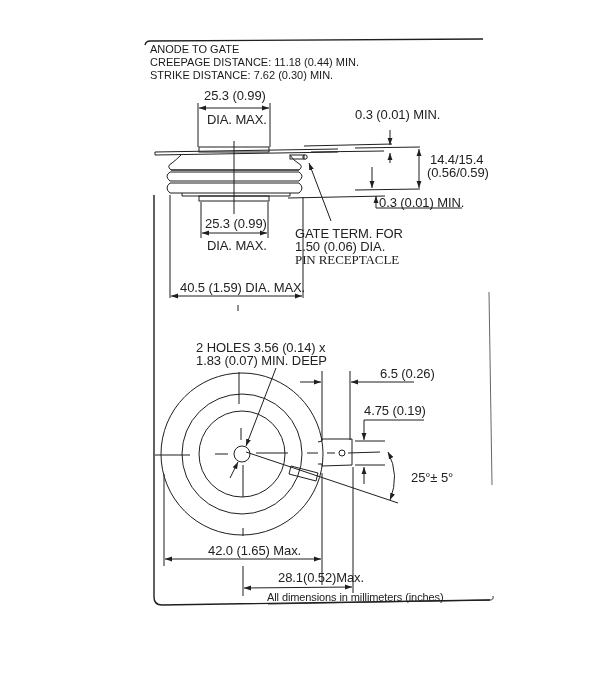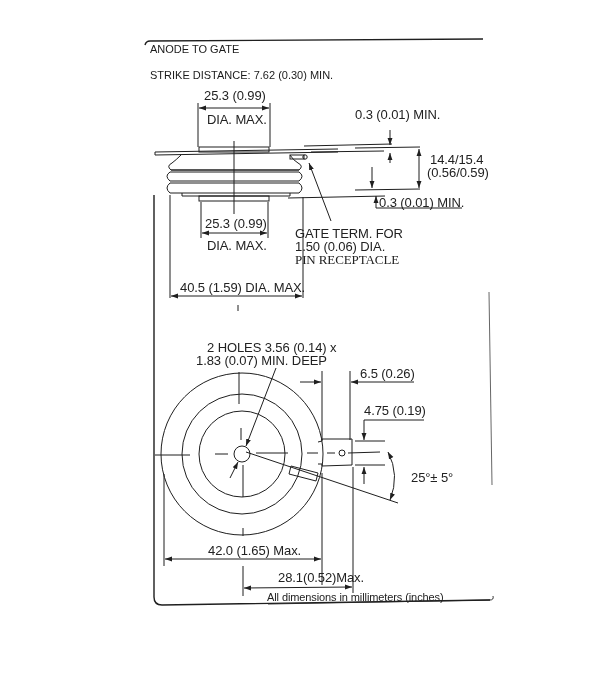--- a/index.html
+++ b/index.html
@@ -126,40 +126,41 @@
       <line x1="243" y1="566" x2="243" y2="596"></line>
       <line x1="353" y1="467" x2="353" y2="593"></line>
       <line x1="244" y1="588" x2="352" y2="587" marker-start="url(#arr)" marker-end="url(#arr)"></line>
 
       <path d="M268 604 L490 600 Q494 600 493 596" stroke-width="0.9"></path>
     </g>
   </svg>
 
   
   <div class="note" style="left:150px;top:43px;">ANODE TO GATE</div>
+  <div class="note" style="left:150px;top:56px;">CREEPAGE DISTANCE: 11.18 (0.44) MIN.</div>
   <div class="note" style="left:150px;top:69px;">STRIKE DISTANCE: 7.62 (0.30) MIN.</div>
 
   
   <div class="lbl" style="left:204px;top:90px;">25.3 (0.99)</div>
   <div class="lbl" style="left:207px;top:114px;">DIA. MAX.</div>
   <div class="lbl" style="left:355px;top:109px;">0.3 (0.01) MIN.</div>
   <div class="lbl" style="left:430px;top:154px;">14.4/15.4</div>
   <div class="lbl" style="left:427px;top:167px;">(0.56/0.59)</div>
   <div class="lbl" style="left:379px;top:197px;">0.3 (0.01) MIN.</div>
   <div class="lbl" style="left:205px;top:218px;">25.3 (0.99)</div>
   <div class="lbl" style="left:207px;top:240px;">DIA. MAX.</div>
   <div class="lbl" style="left:295px;top:228px;">GATE TERM. FOR</div>
   <div class="lbl" style="left:295px;top:241px;">1.50 (0.06) DIA.</div>
   <div class="lbl" style="left:295px;top:254px;font-family:Liberation Serif, serif;">PIN RECEPTACLE</div>
   <div class="lbl" style="left:180px;top:282px;">40.5 (1.59) DIA. MAX.</div>
 
   
-  <div class="lbl" style="left:196px;top:342px;margin-left:11px;">2 HOLES 3.56 (0.14) x</div>
+  <div class="lbl" style="left:196px;top:342px;">2 HOLES 3.56 (0.14) x</div>
   <div class="lbl" style="left:196px;top:355px;">1.83 (0.07) MIN. DEEP</div>
-  <div class="lbl" style="left:360px;top:368px;">6.5 (0.26)</div>
+  <div class="lbl" style="left:380px;top:368px;">6.5 (0.26)</div>
   <div class="lbl" style="left:364px;top:405px;">4.75 (0.19)</div>
   <div class="lbl" style="left:375px;top:472px;margin-left:36px;">25°± 5°</div>
   <div class="lbl" style="left:208px;top:545px;text-align:right;">42.0 (1.65) Max.</div>
   <div class="lbl" style="left:278px;top:572px;">28.1(0.52)Max.</div>
 
   
   <div class="lbl" style="left:267px;top:591px;font-size:11px;text-align:center;">All dimensions in millimeters (inches)</div>
 </div>
 
 </body></html>

